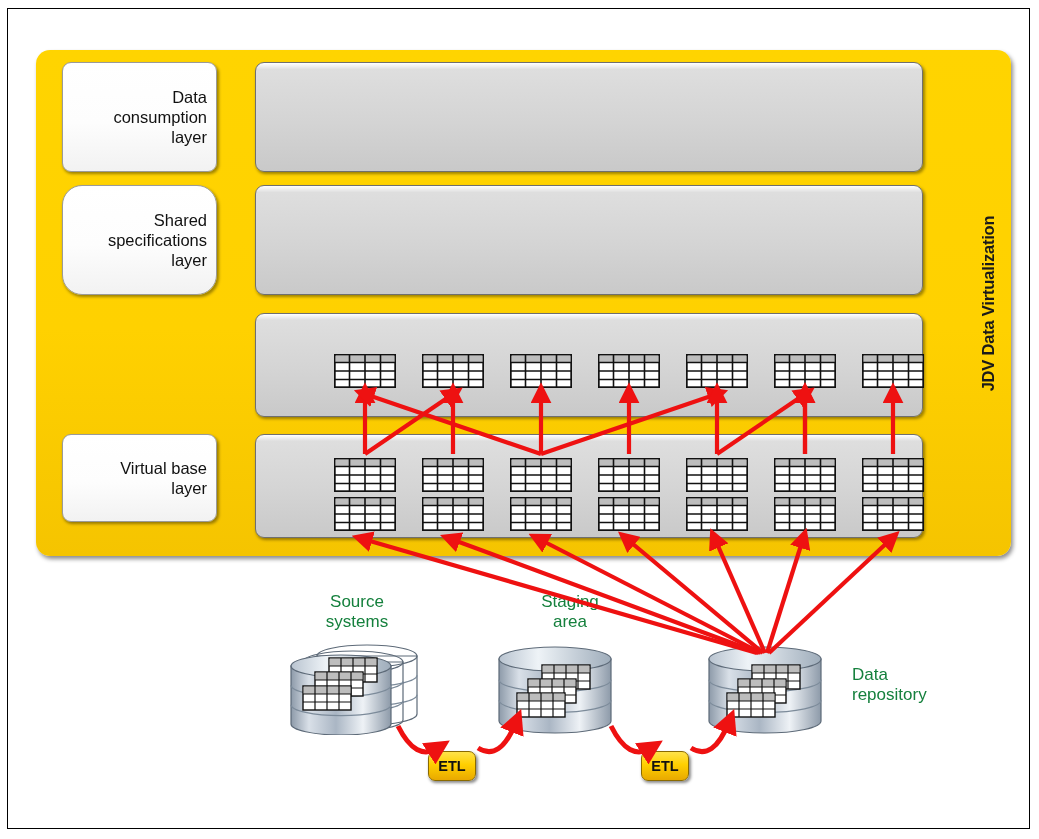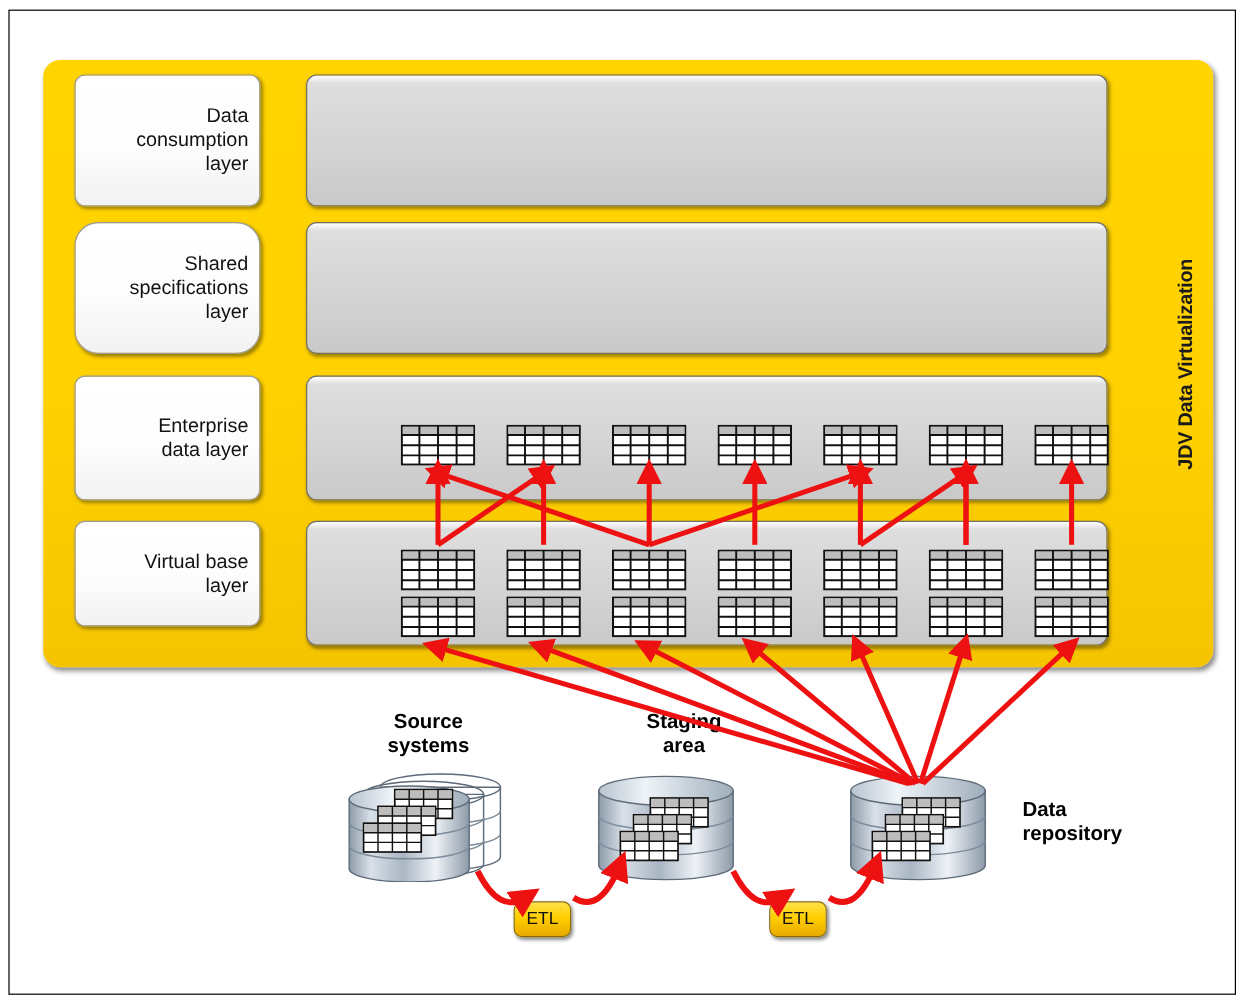--- a/index.html
+++ b/index.html
@@ -72,57 +72,57 @@
   .tbl svg{display:block;}
 
   
   #arrows{position:absolute;left:0;top:0;width:1039px;height:839px;pointer-events:none;}
 
   
   .cyl{position:absolute;}
   .cyl svg{display:block;}
   .stage-label{
     position:absolute;
-    color:#000000;
+    color:#15803d;
     font-size:17px;
-    font-weight:bold;
+    font-weight:normal;
     line-height:1.2;
     text-align:center;
     white-space:nowrap;
   }
   .stage-label.left-al{text-align:left;}
   .etl{
     position:absolute;
     width:48px;height:30px;
     background:linear-gradient(180deg,#ffe24a 0%,#ffcf00 45%,#e8a900 100%);
     border:1.6px solid #8a6a00;
     border-radius:7px;
     box-shadow:1.5px 2px 3px rgba(0,0,0,.45);
     box-sizing:border-box;
     display:flex;align-items:center;justify-content:center;
     font-size:14.5px;
     color:#111;
+    font-weight:bold;
   }
 </style>
 </head>
 <body>
 
 <div id="canvas">
 
   <div class="frame"></div>
 
   <div class="jdv-box">
     <div class="jdv-label">
       <span>JDV Data Virtualization</span>
     </div>
   </div>
 
   <div class="label-box" style="left:62px;top:62px;width:155px;height:110px;">Data<br>consumption<br>layer</div>
   <div class="label-box" style="left:62px;top:185px;width:155px;height:110px;border-radius:20px;">Shared<br>specifications<br>layer</div>
-  <div class="label-box" style="left:62px;top:313px;width:155px;height:104px;">Enterprise<br>data layer</div>
   <div class="label-box" style="left:62px;top:434px;width:155px;height:88px;">Virtual base<br>layer</div>
 
   <div class="panel" style="left:255px;top:62px;width:668px;height:110px;"></div>
   <div class="panel" style="left:255px;top:185px;width:668px;height:110px;"></div>
   <div class="panel" style="left:255px;top:313px;width:668px;height:104px;"></div>
   <div class="panel" style="left:255px;top:434px;width:668px;height:104px;"></div>
 
   <div id="tables-ent">
       <div class="tbl" style="left: 334px; top: 354px;">
         <svg width="62" height="34">

